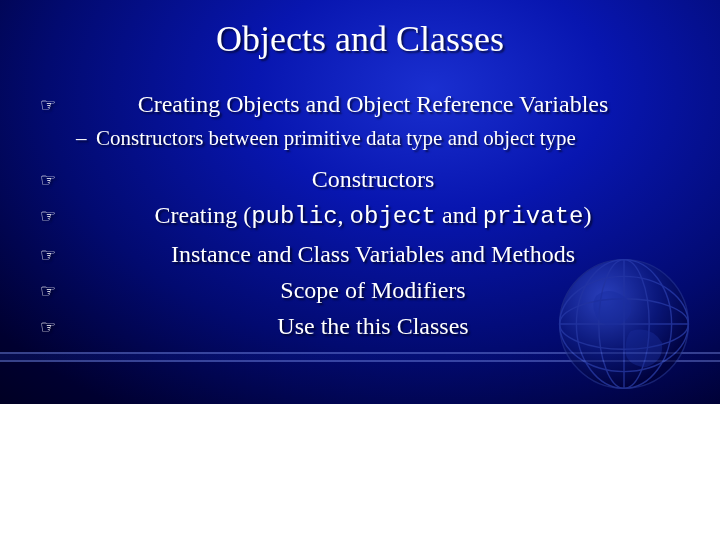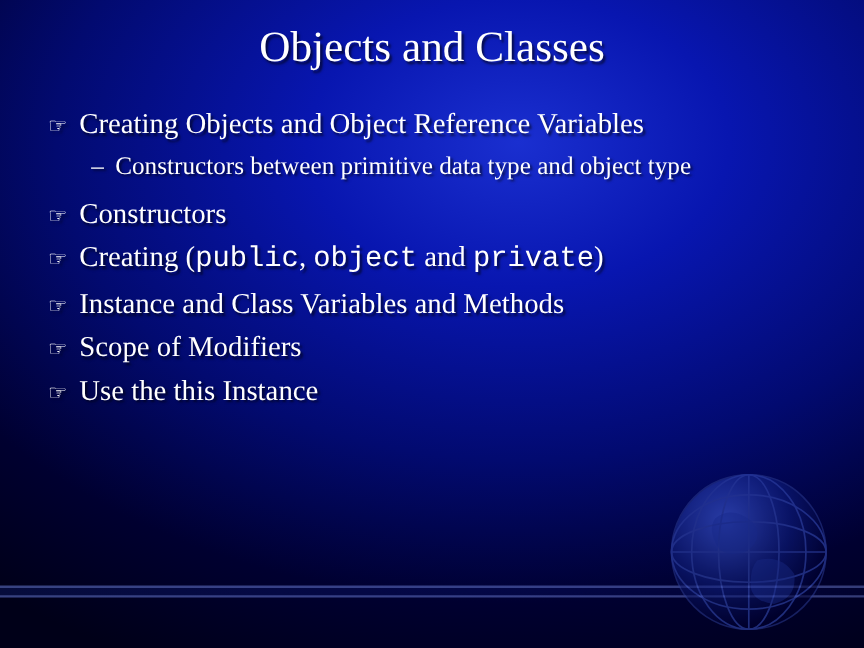--- a/index.html
+++ b/index.html
@@ -6,21 +6,21 @@
     margin: 0;
     padding: 0;
     width: 720px;
     height: 540px;
     overflow: hidden;
     font-family: "Times New Roman", Times, serif;
     color: #fff;
   }
   .slide {
     width: 720px;
-    height: 540px;
+    height: 404px;
     background: radial-gradient(ellipse 700px 480px at 60% 22%,
                 #1a2fd0 0%,
                 #0816b0 25%,
                 #020a70 55%,
                 #000030 80%,
                 #000018 100%);
     position: relative;
     box-sizing: border-box;
   }
   .title {
@@ -42,20 +42,21 @@
   }
   .lvl1 .bullet {
     flex: 0 0 auto;
     width: 26px;
     font-size: 18px;
     line-height: 30px;
     padding-top: 2px;
   }
   .lvl1 .txt {
     flex: 1 1 auto;
+    text-align: center;
   }
   .lvl2 {
     display: flex;
     align-items: flex-start;
     margin: 4px 0 10px 36px;
     font-size: 21px;
     text-shadow: 2px 2px 2px rgba(0,0,0,0.6);
   }
   .lvl2 .dash {
     flex: 0 0 auto;
@@ -126,21 +127,21 @@
     </div>
 
     <div class="lvl1">
       <div class="bullet">☞</div>
       <div class="txt">Scope of Modifiers</div>
     </div>
 
     <div class="lvl1">
       <div class="bullet">☞</div>
       <div class="txt">
-        <span>Use the </span><span class="bold">this</span><span> Instance</span>
+        <span>Use the </span><span class="bold">this</span><span> Classes</span>
       </div>
     </div>
 
   </div>
 
   <div class="baseline"></div>
 
   <div class="globe">
     <svg viewBox="0 0 100 100">
       <defs>

